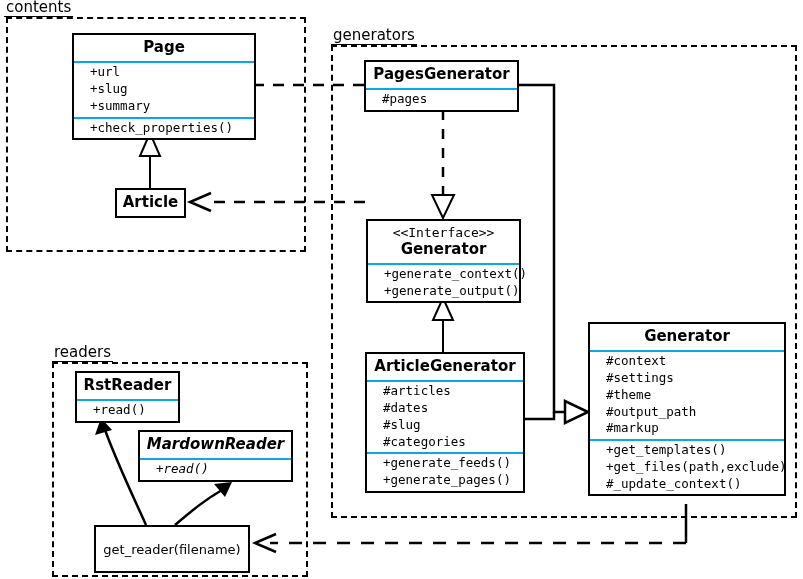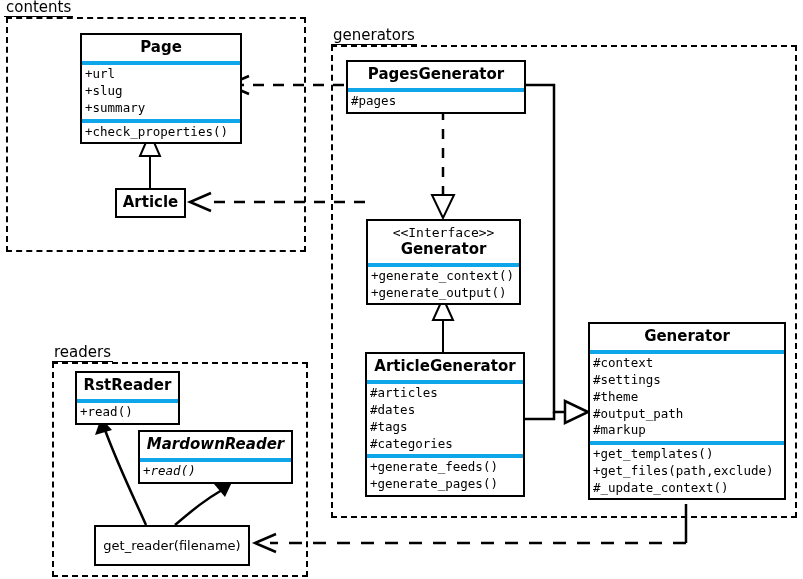--- a/index.html
+++ b/index.html
@@ -11,21 +11,21 @@
   .pkg-label{position:absolute;font-family:"DejaVu Sans", sans-serif;font-size:15px;
              color:#000;background:#fff;padding:0 2px;border-bottom:1.5px solid #000;
              white-space:nowrap;line-height:1.05;}
 
   
   .cls{position:absolute;box-sizing:border-box;border:2px solid #000;background:#fff;}
   .cls .name{font-family:"DejaVu Sans", sans-serif;font-weight:bold;font-size:15px;
              text-align:center;padding:4px 4px 5px 4px;line-height:1.15;color:#000;}
   .cls .stereo{font-family:"DejaVu Sans Mono", monospace;font-weight:normal;font-size:13px;
                display:block;text-align:center;line-height:1.2;}
-  .cls .sec{border-top:4px solid #0ea5e9;padding:1px 3px 2px 3px;}
+  .cls .sec{border-top:2px solid #0ea5e9;padding:1px 3px 2px 16px;}
   .cls .sec div{font-family:"DejaVu Sans Mono", monospace;font-size:12.5px;line-height:1.34;
                 color:#000;white-space:nowrap;}
   .plain{position:absolute;box-sizing:border-box;border:2px solid #000;background:#fff;
          display:flex;align-items:center;justify-content:center;}
   .plain span{font-family:"DejaVu Sans", sans-serif;font-size:13px;color:#000;}
 
   
   #wires{position:absolute;left:0;top:0;width:803px;height:579px;pointer-events:none;}
 </style>
 </head>
@@ -88,37 +88,37 @@
 
   <div class="pkg" style="left:6px;top:17px;width:300px;height:235px;"></div>
   <div class="pkg-label" style="left:4px;top:0px;">contents</div>
 
   <div class="pkg" style="left:331px;top:45px;width:466px;height:473px;"></div>
   <div class="pkg-label" style="left:331px;top:28px;">generators</div>
 
   <div class="pkg" style="left:52px;top:362px;width:256px;height:215px;"></div>
   <div class="pkg-label" style="left:52px;top:345px;">readers</div>
 
-  <div class="cls" style="left:80px;top:33px;width:162px;">
+  <div class="cls" style="left:72px;top:33px;width:184px;">
     <div class="name">Page</div>
     <div class="sec">
       <div>+url</div>
       <div>+slug</div>
       <div>+summary</div>
     </div>
     <div class="sec">
       <div>+check_properties()</div>
     </div>
   </div>
 
   <div class="cls" style="left:115px;top:188px;width:71px;">
     <div class="name">Article</div>
   </div>
 
-  <div class="cls" style="left:346px;top:60px;width:180px;">
+  <div class="cls" style="left:364px;top:60px;width:155px;">
     <div class="name">PagesGenerator</div>
     <div class="sec">
       <div>#pages</div>
     </div>
   </div>
 
   <div class="cls" style="left:366px;top:219px;width:155px;">
     <div class="name">
       <span class="stereo">&lt;&lt;Interface&gt;&gt;</span>
       <span>Generator</span>
@@ -127,21 +127,21 @@
       <div>+generate_context()</div>
       <div>+generate_output()</div>
     </div>
   </div>
 
   <div class="cls" style="left:365px;top:352px;width:160px;">
     <div class="name">ArticleGenerator</div>
     <div class="sec">
       <div>#articles</div>
       <div>#dates</div>
-      <div>#tags</div>
+      <div>#slug</div>
       <div>#categories</div>
     </div>
     <div class="sec">
       <div>+generate_feeds()</div>
       <div>+generate_pages()</div>
     </div>
   </div>
 
   <div class="cls" style="left:588px;top:322px;width:198px;">
     <div class="name">Generator</div>
@@ -166,17 +166,17 @@
     </div>
   </div>
 
   <div class="cls" style="left:138px;top:430px;width:155px;font-style:italic;">
     <div class="name">MardownReader</div>
     <div class="sec">
       <div>+read()</div>
     </div>
   </div>
 
-  <div class="plain" style="left:94px;top:525px;width:156px;height:41px;">
+  <div class="plain" style="left:94px;top:525px;width:156px;height:48px;">
     <span>get_reader(filename)</span>
   </div>
 
 </div>
 
 </body></html>

